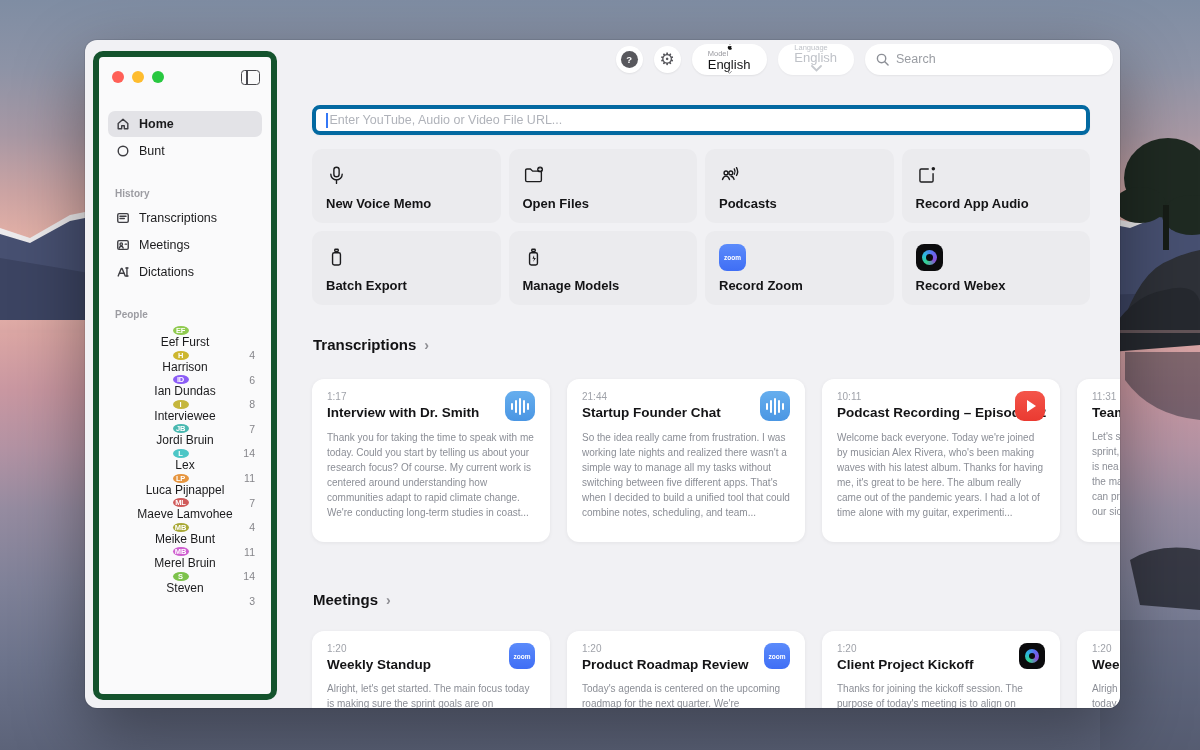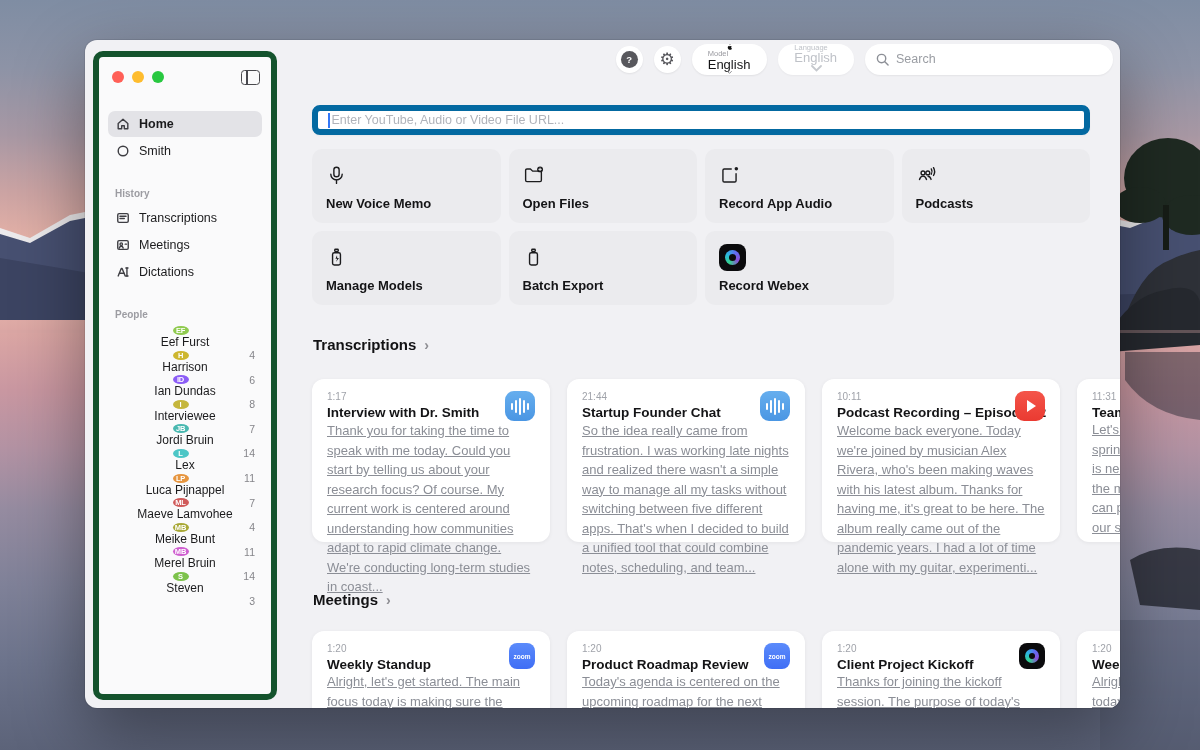--- a/index.html
+++ b/index.html
@@ -54,21 +54,21 @@
   .pill.disabled .mini, .pill.disabled .val { color:#bfc2c8; }
   .pill .chev { color:#6d6d72; }
   .pill.disabled .chev { color:#c6c9ce; }
   .apple-logo { width:13px; height:15px; color:#111; }
   .searchbar { width:248px; height:31px; background:#fff; border-radius:16px; box-shadow:0 1px 2px rgba(0,0,0,.06);
     display:flex; align-items:center; padding:0 11px; }
   .searchbar .mag { width:13px; height:13px; color:#8c8f96; margin-right:7px; }
   .searchbar .ph { font-size:12.5px; color:#9a9da3; }
 
   .url-input { position:absolute; left:227px; top:65px; width:778px; height:30px; background:#fff;
-    border:6px solid #0369a1; border-radius:8px; box-shadow:0 1px 2px rgba(0,0,0,.04);
+    border:4px solid #0369a1; border-radius:8px; box-shadow:0 1px 2px rgba(0,0,0,.04);
     display:flex; align-items:center; padding:0 10px; }
   .caret { width:1.5px; height:15px; background:#3478f6; margin-right:2px; }
   .url-input .ph { font-size:12.5px; color:#b0b3ba; }
 
   .action-grid { position:absolute; left:227px; top:109px; width:778px;
     display:grid; grid-template-columns:repeat(4,1fr); gap:8px; }
   .action { height:74px; background:#ebebee; border-radius:10px; padding:12px 14px;
     display:flex; flex-direction:column; justify-content:space-between; align-items:flex-start; }
   .action .aicon { height:28px; display:flex; align-items:center; color:#1c1c1e; }
   .action .aicon svg { width:21px; height:21px; }
@@ -85,21 +85,21 @@
   .section-head .c { font-size:14px; color:#8e8e93; font-weight:600; margin-top:1px; }
 
   .cards-row { position:absolute; left:227px; display:flex; gap:17px; }
   .card { width:238px; height:163px; flex:0 0 auto; background:#fff; border-radius:12px;
     box-shadow:0 1px 4px rgba(0,0,0,.06); padding:12px 15px; }
   .card .head { display:flex; align-items:flex-start; }
   .card .meta { flex:1; min-width:0; }
   .card .time { font-size:10px; color:#a0a3aa; }
   .card .title { font-size:13.5px; font-weight:700; color:#141416; margin-top:3px; white-space:nowrap; }
   .card .cicon { flex:0 0 auto; margin-left:8px; }
-  .card .body { font-size:13px; line-height:1.5; color:#8b8e96;text-decoration:underline; }
+  .card .body { margin-top:9px; font-size:10px; line-height:1.5; color:#8b8e96; }
   .card .body .ln { white-space:nowrap; }
   .wave-sq { width:30px; height:30px; border-radius:9px; background:linear-gradient(180deg,#66aeee,#4a96e3);
     display:flex; align-items:center; justify-content:center; gap:2px; }
   .wave-sq i { display:block; width:2.2px; border-radius:1px; background:#fff; }
   .yt-sq { width:30px; height:30px; border-radius:9px; background:linear-gradient(180deg,#f4554a,#ea3a31);
     display:flex; align-items:center; justify-content:center; }
   .yt-sq .tri { width:0; height:0; border-left:9px solid #fff; border-top:6px solid transparent; border-bottom:6px solid transparent; margin-left:2px; }
   .m-logo { width:26px; height:26px; border-radius:8px; }
 </style>
 </head>
@@ -142,21 +142,21 @@
             </svg>
           </span>
           <span>Home</span>
         </div>
         <div class="nav-item">
           <span class="ic">
             <svg viewBox="0 0 16 16" stroke="currentColor" fill="none" stroke-width="1.6" stroke-linecap="round" stroke-linejoin="round">
               <circle cx="8" cy="8" r="5.5"></circle>
             </svg>
           </span>
-          <span>Smith</span>
+          <span>Bunt</span>
         </div>
       </div>
 
     <div class="side-label">History</div>
     <div id="history-list">
 
     <div class="nav-item">
           <span class="ic">
             <svg viewBox="0 0 16 16" stroke="currentColor" fill="none" stroke-width="1.6" stroke-linecap="round" stroke-linejoin="round">
               <rect x="2" y="3" width="12" height="10" rx="1.5"></rect>
@@ -313,57 +313,63 @@
               <path d="M3 7.5V6a1.5 1.5 0 0 1 1.5-1.5h4L11 7h8.5A1.5 1.5 0 0 1 21 8.5v9A1.5 1.5 0 0 1 19.5 19h-15A1.5 1.5 0 0 1 3 17.5z"></path>
               <circle cx="19.5" cy="5" r="3.4" fill="currentColor" stroke="none"></circle>
               <path d="M19.5 3.6v2.8M18.1 5h2.8" stroke="#ebebee" stroke-width="1.1"></path>
             </svg>
           </span>
           <span class="albl">Open Files</span>
         </div>
         <div class="action">
           <span class="aicon">
             <svg viewBox="0 0 24 24" stroke="currentColor" fill="none" stroke-width="1.6" stroke-linecap="round" stroke-linejoin="round">
-              <path d="M14 4.5H6A1.5 1.5 0 0 0 4.5 6v12A1.5 1.5 0 0 0 6 19.5h12a1.5 1.5 0 0 0 1.5-1.5v-8"></path>
-              <circle cx="19.8" cy="4.2" r="2" fill="currentColor" stroke="none"></circle>
-            </svg>
-          </span>
-          <span class="albl">Record App Audio</span>
-        </div>
-        <div class="action">
-          <span class="aicon">
-            <svg viewBox="0 0 24 24" stroke="currentColor" fill="none" stroke-width="1.6" stroke-linecap="round" stroke-linejoin="round">
               <circle cx="8" cy="9" r="2.2"></circle>
               <path d="M4 16.5c.7-2.5 2.2-3.8 4-3.8s3.3 1.3 4 3.8"></path>
               <circle cx="13.5" cy="9" r="2.2"></circle>
               <path d="M13.7 12.8c1.6.2 2.9 1.4 3.5 3.7"></path>
               <path d="M17.5 4.5a6 6 0 0 1 0 6"></path>
               <path d="M20 3a9 9 0 0 1 0 9"></path>
             </svg>
           </span>
           <span class="albl">Podcasts</span>
         </div>
         <div class="action">
           <span class="aicon">
             <svg viewBox="0 0 24 24" stroke="currentColor" fill="none" stroke-width="1.6" stroke-linecap="round" stroke-linejoin="round">
+              <path d="M14 4.5H6A1.5 1.5 0 0 0 4.5 6v12A1.5 1.5 0 0 0 6 19.5h12a1.5 1.5 0 0 0 1.5-1.5v-8"></path>
+              <circle cx="19.8" cy="4.2" r="2" fill="currentColor" stroke="none"></circle>
+            </svg>
+          </span>
+          <span class="albl">Record App Audio</span>
+        </div>
+        <div class="action">
+          <span class="aicon">
+            <svg viewBox="0 0 24 24" stroke="currentColor" fill="none" stroke-width="1.6" stroke-linecap="round" stroke-linejoin="round">
+              <rect x="7.5" y="6.5" width="9" height="14" rx="2"></rect>
+              <rect x="10" y="2.5" width="4" height="2.5" rx="0.8"></rect>
+            </svg>
+          </span>
+          <span class="albl">Batch Export</span>
+        </div>
+        <div class="action">
+          <span class="aicon">
+            <svg viewBox="0 0 24 24" stroke="currentColor" fill="none" stroke-width="1.6" stroke-linecap="round" stroke-linejoin="round">
               <rect x="7.5" y="6.5" width="9" height="14" rx="2"></rect>
               <rect x="10" y="2.5" width="4" height="2.5" rx="0.8"></rect>
               <path d="M12.6 9.5l-1.8 4h2l-1.4 3.5 3.4-4.5h-2z" fill="currentColor" stroke="none"></path>
             </svg>
           </span>
           <span class="albl">Manage Models</span>
         </div>
         <div class="action">
           <span class="aicon">
-            <svg viewBox="0 0 24 24" stroke="currentColor" fill="none" stroke-width="1.6" stroke-linecap="round" stroke-linejoin="round">
-              <rect x="7.5" y="6.5" width="9" height="14" rx="2"></rect>
-              <rect x="10" y="2.5" width="4" height="2.5" rx="0.8"></rect>
-            </svg>
-          </span>
-          <span class="albl">Batch Export</span>
+            <span class="logo-sq logo-zoom">zoom</span>
+          </span>
+          <span class="albl">Record Zoom</span>
         </div>
         <div class="action">
           <span class="aicon">
             <span class="logo-sq logo-webex">
               <span class="webex-ring"></span>
             </span>
           </span>
           <span class="albl">Record Webex</span>
         </div>
       </div>

